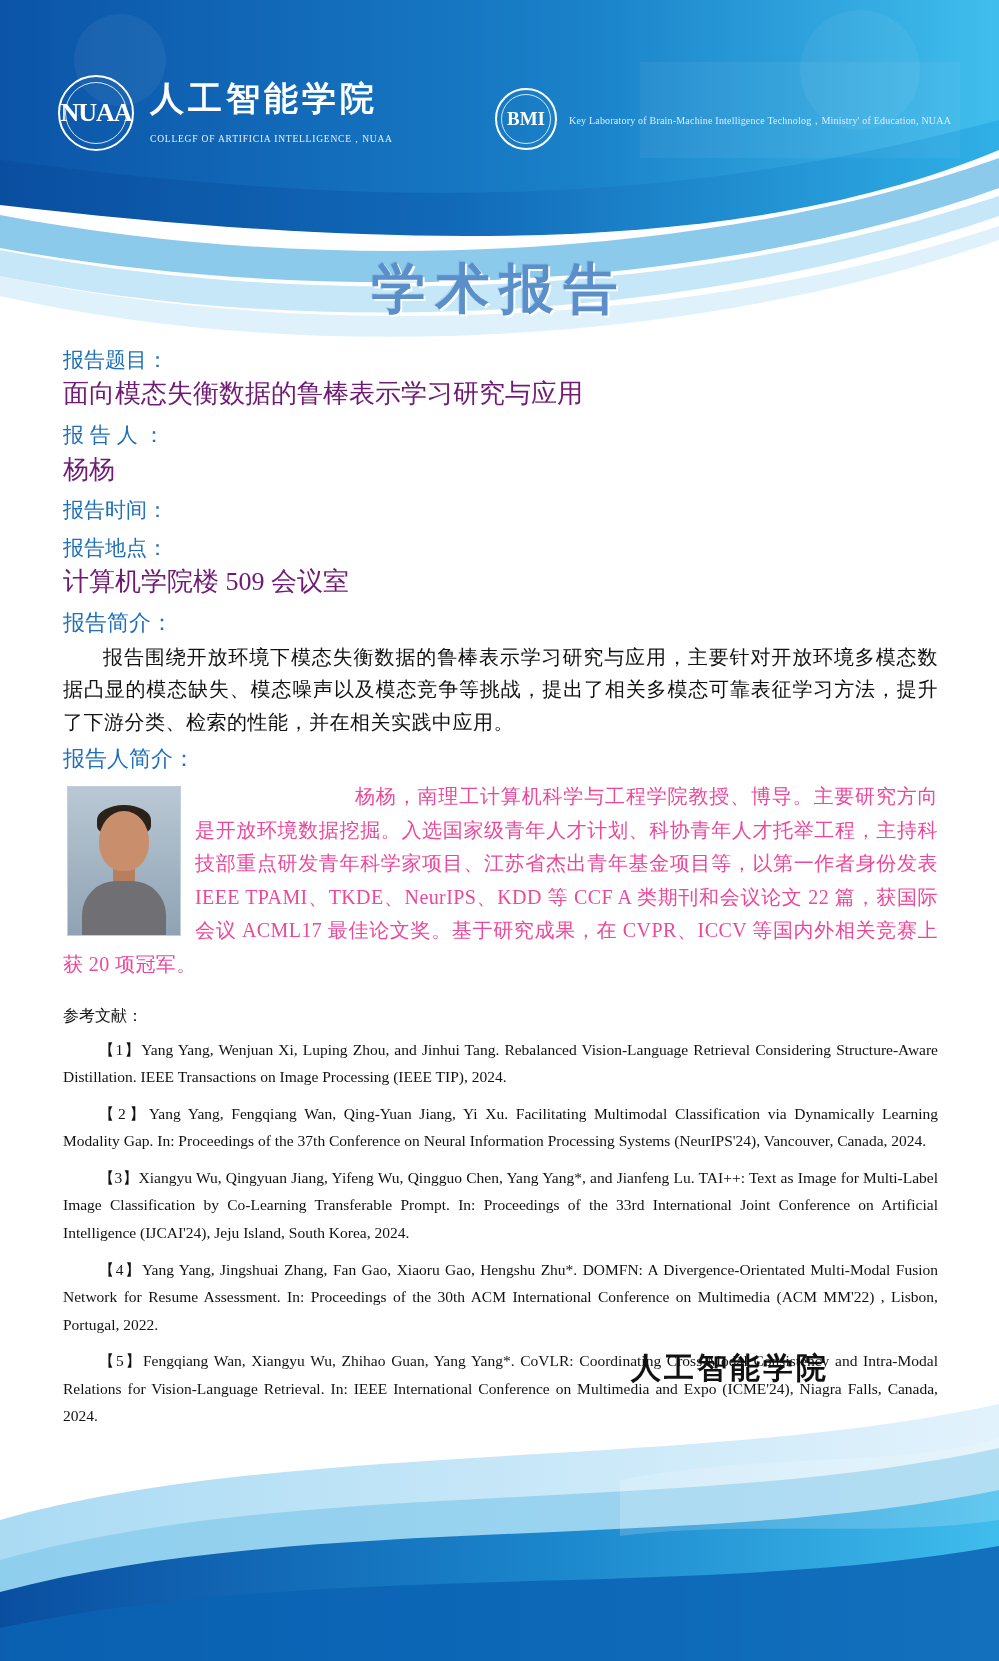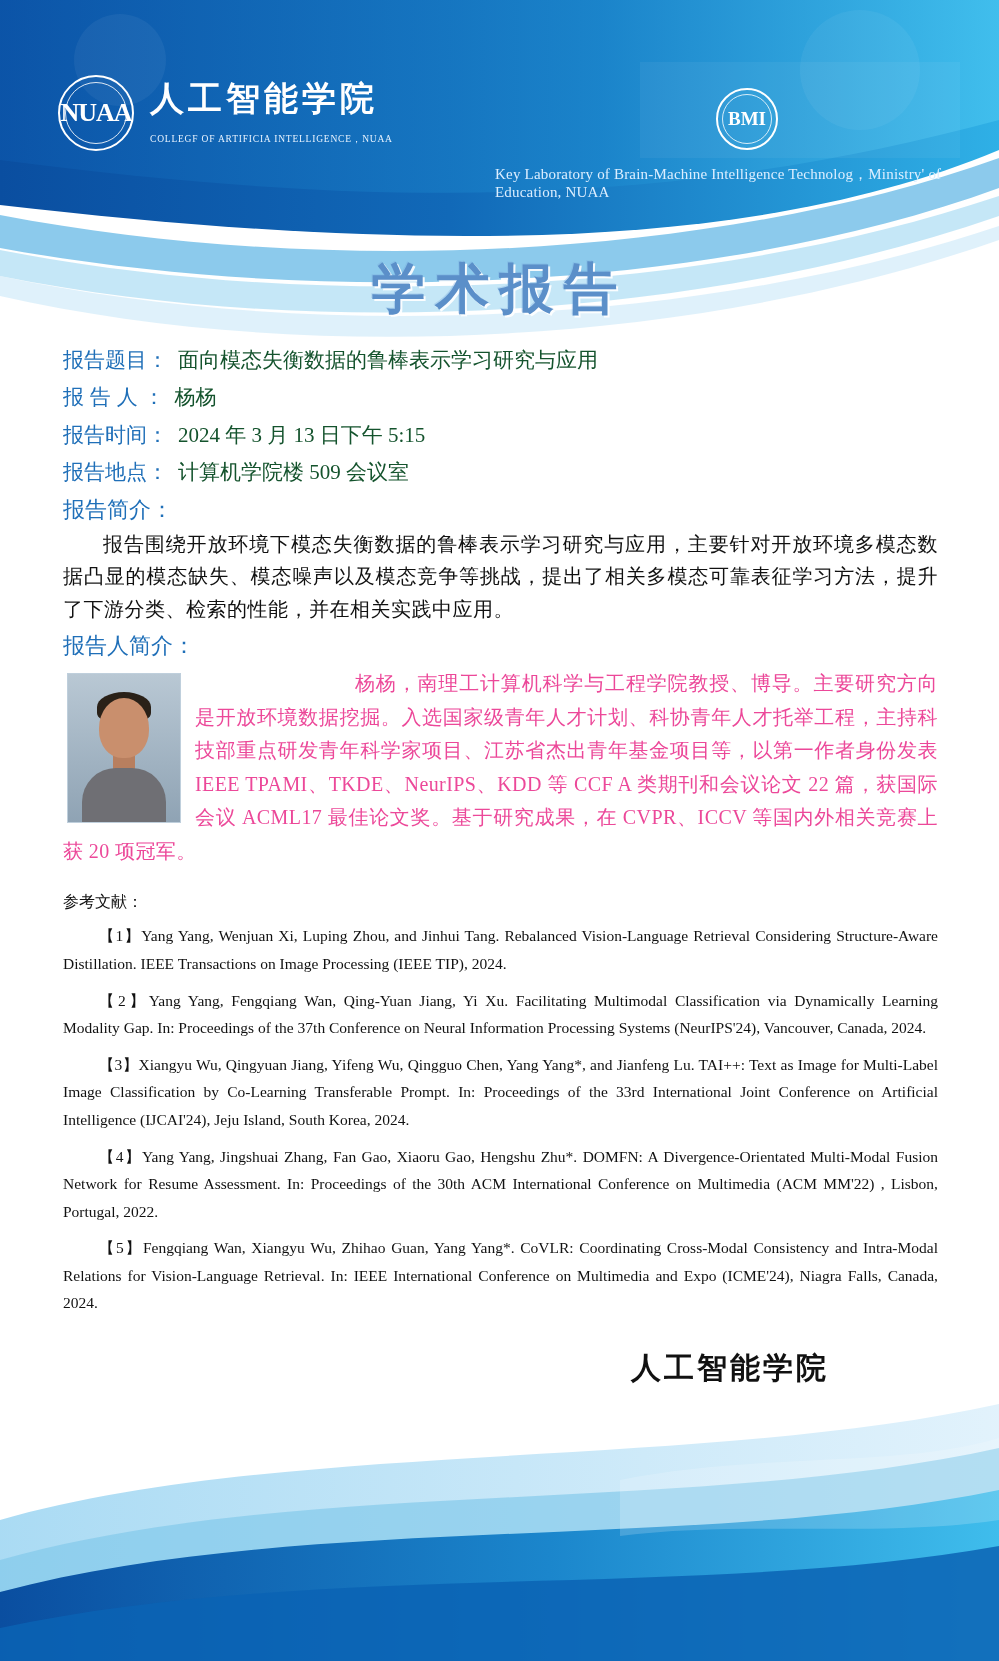--- a/index.html
+++ b/index.html
@@ -83,21 +83,20 @@
     margin-top: 16px;
     font-family: "Liberation Serif", serif;
   }
   .logo-right {
     position: absolute;
     left: 495px;
     top: 88px;
     display: flex;
     align-items: center;
     gap: 12px;
-    flex-direction: column;
   }
   .emblem2 {
     width: 62px;
     height: 62px;
     border-radius: 50%;
     border: 2px solid #ffffff;
     display: flex;
     align-items: center;
     justify-content: center;
     box-sizing: border-box;
@@ -118,21 +117,21 @@
   }
   .logo-right-text .cn {
     color: #ffffff;
     font-size: 23px;
     font-weight: bold;
     letter-spacing: 1px;
     line-height: 1.15;
   }
   .logo-right-text .en {
     color: #dceeff;
-    font-size: 15px;
+    font-size: 10px;
     letter-spacing: 0.2px;
     margin-top: 3px;
     font-family: "Liberation Serif", serif;
   }
 
   
   .poster-title {
     position: absolute;
     left: 0;
     top: 253px;
@@ -153,31 +152,31 @@
     top: 345px;
     width: 875px;
     color: #111111;
   }
   .field-row {
     display: flex;
     align-items: baseline;
     margin-bottom: 7px;
     font-size: 21px;
     line-height: 1.45;
+    flex-direction: column;
   }
   .field-label {
     color: #1f6fb8;
     white-space: pre;
     font-size: 21px;
     flex: 0 0 auto;
   }
   .field-value {
-    color: #14532d;
-    font-size: 21px;
-    margin-left: 10px;
+    color: #701a75;
+    font-size: 26px;
     font-family: "Liberation Serif", serif;
   }
   .section-label {
     color: #1f6fb8;
     font-size: 22px;
     margin-top: 6px;
     margin-bottom: 3px;
   }
   .abstract {
     font-size: 20px;
@@ -348,21 +347,20 @@
     <div class="field-row">
       <span class="field-label">报告题目：</span>
       <span class="field-value">面向模态失衡数据的鲁棒表示学习研究与应用</span>
     </div>
     <div class="field-row">
       <span class="field-label">报 告 人 ：</span>
       <span class="field-value">杨杨</span>
     </div>
     <div class="field-row">
       <span class="field-label">报告时间：</span>
-      <span class="field-value">2024 年 3 月 13 日下午 5:15</span>
     </div>
     <div class="field-row">
       <span class="field-label">报告地点：</span>
       <span class="field-value">计算机学院楼 509 会议室</span>
     </div>
 
     <div class="section-label">报告简介：</div>
     <div class="abstract">报告围绕开放环境下模态失衡数据的鲁棒表示学习研究与应用，主要针对开放环境多模态数据凸显的模态缺失、模态噪声以及模态竞争等挑战，提出了相关多模态可靠表征学习方法，提升了下游分类、检索的性能，并在相关实践中应用。</div>
 
     <div class="section-label">报告人简介：</div>

